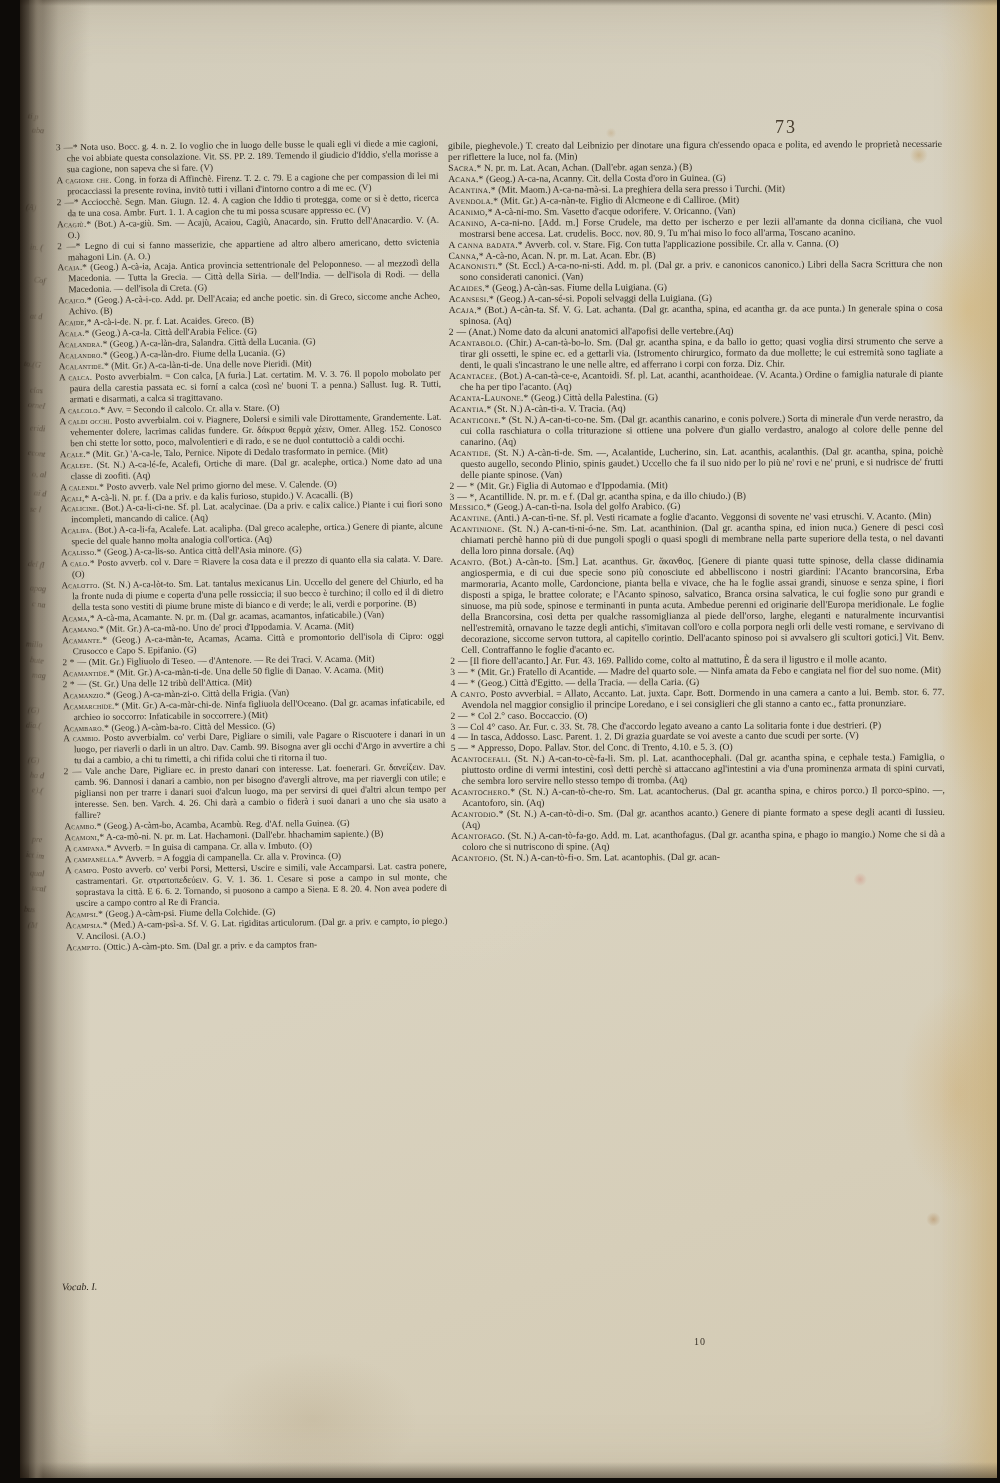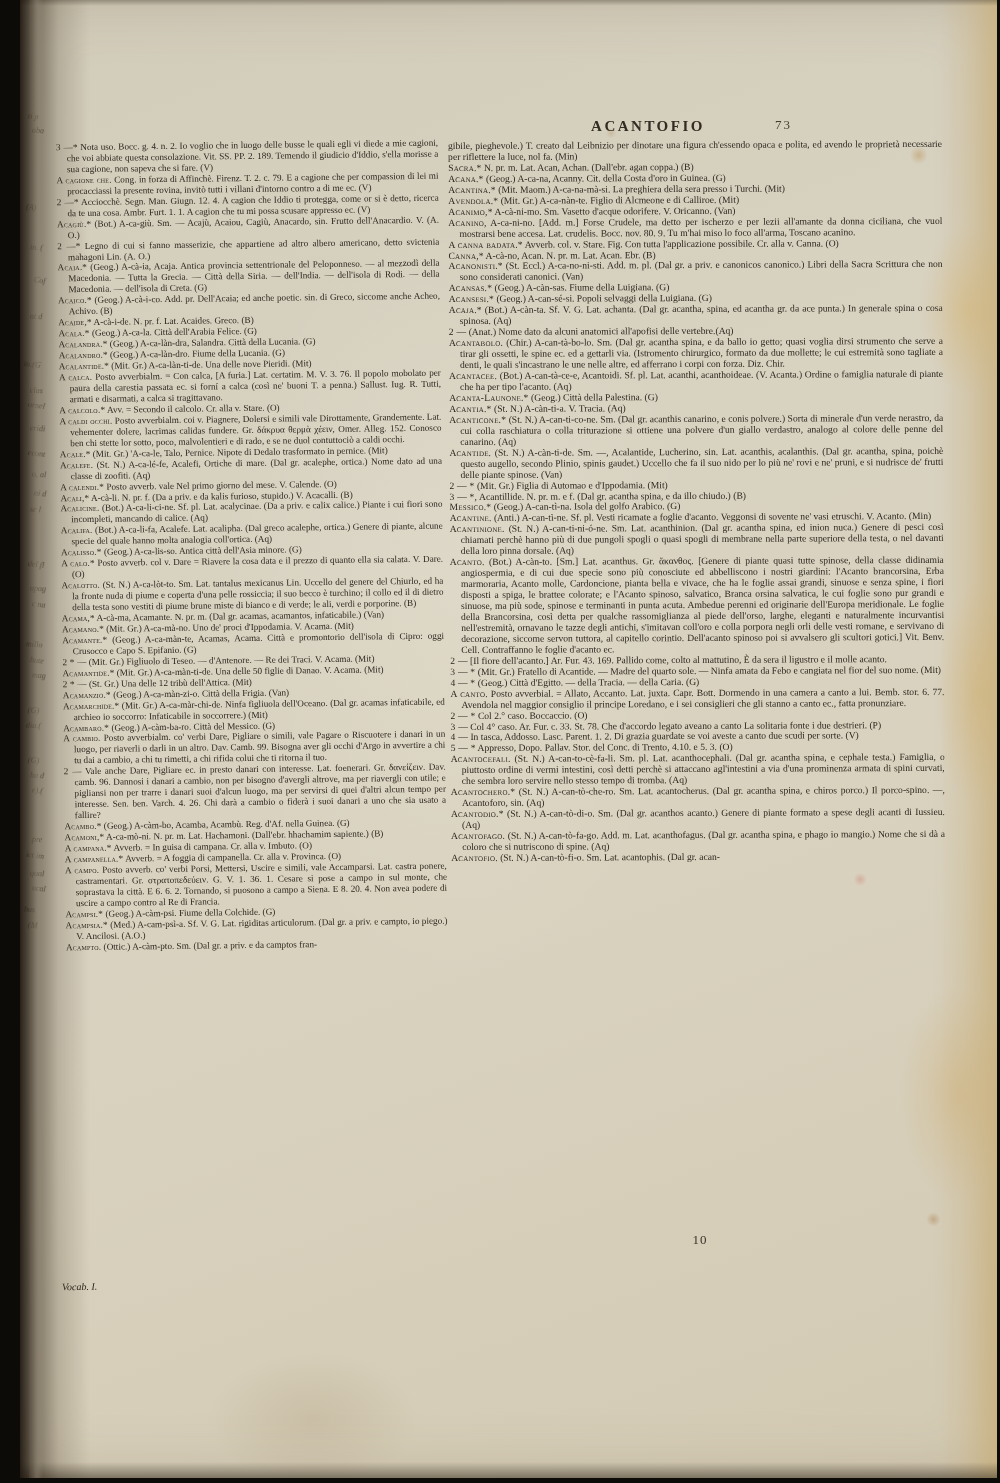--- a/index.html
+++ b/index.html
@@ -56,21 +56,21 @@
   
   .running-head{
     position:absolute;top:118px;
     font-size:15px;font-weight:600;letter-spacing:2.5px;color:#342c22;
     text-align:center;white-space:nowrap;
   }
   .rh-left{left:36px;width:382px;}
   .rh-right{left:408px;width:440px;}
   .folio{
     position:absolute;top:117px;left:755px;
-    font-size:13px;color:#453b2d;letter-spacing:2px;text-align:right;
+    font-size:18px;color:#453b2d;letter-spacing:2px;text-align:right;
   }
   
   .col{
     position:absolute;top:140px;height:1146px;overflow:hidden;
     color:#2c261e;text-align:justify;
   }
   .col-left{left:36px;width:382px;transform:rotate(-0.7deg);transform-origin:50% 0;}
   .col-right{left:428px;width:494px;transform:rotate(-0.25deg);transform-origin:50% 0;}
   .col-left p{font-size:9.2px;line-height:10.95px;}
   .col-right p{font-size:9.6px;line-height:10.95px;}
@@ -78,39 +78,38 @@
     margin:0;padding-left:1.15em;text-indent:-1.15em;
   }
   .entry.cont{padding-left:0;text-indent:0;}
   .hw{font-variant-caps:small-caps;letter-spacing:0.2px;}
   
   .catchword{
     position:absolute;left:42px;top:1281px;font-style:italic;
     font-size:10px;color:#2c261e;transform:rotate(-1deg);
   }
   .signature{
-    position:absolute;left:660px;top:1232px;width:40px;text-align:center;
-    font-size:13px;color:#3a332a;letter-spacing:1px;
+    position:absolute;left:660px;top:1336px;width:40px;text-align:center;
+    font-size:10px;color:#3a332a;letter-spacing:1px;
   }
   
   #margin-strip{position:absolute;left:0;top:0;bottom:0;width:55px;pointer-events:none;}
   .frag{
     position:absolute;font-size:8px;color:rgba(75,62,45,0.75);
     font-style:italic;filter:blur(0.4px);white-space:nowrap;
   }
   .frag:nth-child(odd){transform:rotate(7deg);}
   .frag:nth-child(even){transform:rotate(4deg);}
 </style>
 </head>
 <body>
 
 <div class="paper">
   <div class="stains"></div>
 
-  <div class="running-head rh-right">ACANTOFIO</div>
   <div class="folio">73</div>
 
   <div class="col col-left">
       <p class="entry"><span class="hw">3 —*</span><span> Nota uso. Bocc. g. 4. n. 2. Io voglio che in luogo delle busse le quali egli vi diede a mie cagioni, che voi abbiate questa consolazione. Vit. SS. PP. 2. 189. Temendo il giudicio d'Iddio, s'ella morisse a sua cagione, non sapeva che si fare. (V)</span></p>
       <p class="entry"><span class="hw">A cagione che.</span><span> Cong. in forza di Affinchè. Firenz. T. 2. c. 79. E a cagione che per compassion di lei mi procacciassi la presente rovina, invitò tutti i villani d'intorno contro a di me ec. (V)</span></p>
       <p class="entry"><span class="hw">2 —*</span><span> Acciocchè. Segn. Man. Giugn. 12. 4. A cagion che Iddio ti protegga, come or si è detto, ricerca da te una cosa. Ambr. Furt. 1. 1. A cagion che tu mi possa scusare appresso ec. (V)</span></p>
       <p class="entry"><span class="hw">Acagiù.*</span><span> (Bot.) A-ca-giù. Sm. — Acajù, Acaiou, Cagiù, Anacardo, sin. Frutto dell'Anacardio. V. (A. O.)</span></p>
       <p class="entry"><span class="hw">2 —*</span><span> Legno di cui si fanno masserizie, che appartiene ad altro albero americano, detto svictenia mahagoni Lin. (A. O.)</span></p>
       <p class="entry"><span class="hw">Acaia.*</span><span> (Geog.) A-cà-ia, Acaja. Antica provincia settentrionale del Peloponneso. — al mezzodì della Macedonia. — Tutta la Grecia. — Città della Siria. — dell'India. — dell'isola di Rodi. — della Macedonia. — dell'isola di Creta. (G)</span></p>
       <p class="entry"><span class="hw">Acaico.*</span><span> (Geog.) A-cà-i-co. Add. pr. Dell'Acaia; ed anche poetic. sin. di Greco, siccome anche Acheo, Achivo. (B)</span></p>
@@ -146,30 +145,30 @@
       <p class="entry"><span class="hw">Acamoni,*</span><span> A-ca-mò-ni. N. pr. m. Lat. Hachamoni. (Dall'ebr. hhachamim sapiente.) (B)</span></p>
       <p class="entry"><span class="hw">A campana.*</span><span> Avverb. = In guisa di campana. Cr. alla v. Imbuto. (O)</span></p>
       <p class="entry"><span class="hw">A campanella.*</span><span> Avverb. = A foggia di campanella. Cr. alla v. Provinca. (O)</span></p>
       <p class="entry"><span class="hw">A campo.</span><span> Posto avverb. co' verbi Porsi, Mettersi, Uscire e simili, vale Accamparsi. Lat. castra ponere, castramentari. Gr. στρατοπεδεύειν. G. V. 1. 36. 1. Cesare si pose a campo in sul monte, che soprastava la città. E 6. 6. 2. Tornando, si puosono a campo a Siena. E 8. 20. 4. Non avea podere di uscire a campo contro al Re di Francia.</span></p>
       <p class="entry"><span class="hw">Acampsi.*</span><span> (Geog.) A-càm-psi. Fiume della Colchide. (G)</span></p>
       <p class="entry"><span class="hw">Acampsia.*</span><span> (Med.) A-cam-psì-a. Sf. V. G. Lat. rigiditas articulorum. (Dal gr. a priv. e campto, io piego.) V. Ancilosi. (A.O.)</span></p>
       <p class="entry"><span class="hw">Acampto.</span><span> (Ottic.) A-càm-pto. Sm. (Dal gr. a priv. e da camptos fran-</span></p>
     </div>
   <div class="col col-right">
       <p class="entry cont"><span>gibile, pieghevole.) T. creato dal Leibnizio per dinotare una figura ch'essendo opaca e polita, ed avendo le proprietà necessarie per riflettere la luce, nol fa. (Min)</span></p>
-      <p class="entry"><span class="hw">Sacra.*</span><span> N. pr. m. Lat. Acan, Achan. (Dall'ebr. agan coppa.) (B)</span></p>
+      <p class="entry"><span class="hw">Sacra.*</span><span> N. pr. m. Lat. Acan, Achan. (Dall'ebr. agan senza.) (B)</span></p>
       <p class="entry"><span class="hw">Acana.*</span><span> (Geog.) A-ca-na, Acanny. Cit. della Costa d'oro in Guinea. (G)</span></p>
       <p class="entry"><span class="hw">Acantina.*</span><span> (Mit. Maom.) A-ca-na-mà-si. La preghiera della sera presso i Turchi. (Mit)</span></p>
       <p class="entry"><span class="hw">Avendola.*</span><span> (Mit. Gr.) A-ca-nàn-te. Figlio di Alcmeone e di Calliroe. (Mit)</span></p>
       <p class="entry"><span class="hw">Acanimo,*</span><span> A-cà-ni-mo. Sm. Vasetto d'acque odorifere. V. Oricanno. (Van)</span></p>
       <p class="entry"><span class="hw">Acanino,</span><span> A-ca-ni-no. [Add. m.] Forse Crudele, ma detto per ischerzo e per lezii all'amante da donna ciciliana, che vuol mostrarsi bene accesa. Lat. crudelis. Bocc. nov. 80. 9. Tu m'hai miso lo foco all'arma, Toscano acanino.</span></p>
       <p class="entry"><span class="hw">A canna badata.*</span><span> Avverb. col. v. Stare. Fig. Con tutta l'applicazione possibile. Cr. alla v. Canna. (O)</span></p>
       <p class="entry"><span class="hw">Canna,*</span><span> A-cà-no, Acan. N. pr. m. Lat. Acan. Ebr. (B)</span></p>
       <p class="entry"><span class="hw">Acanonisti.*</span><span> (St. Eccl.) A-ca-no-ni-sti. Add. m. pl. (Dal gr. a priv. e canonicos canonico.) Libri della Sacra Scrittura che non sono considerati canonici. (Van)</span></p>
-      <p class="entry"><span class="hw">Acansas.*</span><span> (Geog.) A-càn-sas. Fiume della Luigiana. (G)</span></p>
+      <p class="entry"><span class="hw">Acaides.*</span><span> (Geog.) A-càn-sas. Fiume della Luigiana. (G)</span></p>
       <p class="entry"><span class="hw">Acansesi.*</span><span> (Geog.) A-can-sé-si. Popoli selvaggi della Luigiana. (G)</span></p>
       <p class="entry"><span class="hw">Acaja.*</span><span> (Bot.) A-càn-ta. Sf. V. G. Lat. achanta. (Dal gr. acantha, spina, ed acantha gr. da ace punta.) In generale spina o cosa spinosa. (Aq)</span></p>
       <p class="entry"><span class="hw">2 —</span><span> (Anat.) Nome dato da alcuni anatomici all'apofisi delle vertebre.(Aq)</span></p>
       <p class="entry"><span class="hw">Acantabolo.</span><span> (Chir.) A-can-tà-bo-lo. Sm. (Dal gr. acantha spina, e da ballo io getto; quasi voglia dirsi strumento che serve a tirar gli ossetti, le spine ec. ed a gettarli via. (Istromento chirurgico, formato da due mollette; le cui estremità sono tagliate a denti, le quali s'incastrano le une nelle altre, ed afferrano i corpi con forza. Diz. Chir.</span></p>
       <p class="entry"><span class="hw">Acantacee.</span><span> (Bot.) A-can-tà-ce-e, Acantoidi. Sf. pl. Lat. acanthi, acanthoideae. (V. Acanta.) Ordine o famiglia naturale di piante che ha per tipo l'acanto. (Aq)</span></p>
       <p class="entry"><span class="hw">Acanta-Launone.*</span><span> (Geog.) Città della Palestina. (G)</span></p>
       <p class="entry"><span class="hw">Acantia.*</span><span> (St. N.) A-càn-ti-a. V. Tracia. (Aq)</span></p>
       <p class="entry"><span class="hw">Acanticone.*</span><span> (St. N.) A-can-ti-co-ne. Sm. (Dal gr. acanthis canarino, e conis polvere.) Sorta di minerale d'un verde nerastro, da cui colla raschiatura o colla triturazione si ottiene una polvere d'un giallo verdastro, analogo al colore delle penne del canarino. (Aq)</span></p>
       <p class="entry"><span class="hw">Acantide.</span><span> (St. N.) A-càn-ti-de. Sm. —, Acalantide, Lucherino, sin. Lat. acanthis, acalanthis. (Dal gr. acantha, spina, poichè questo augello, secondo Plinio, spinis gaudet.) Uccello che fa il suo nido per lo più ne' rovi e ne' pruni, e si nudrisce de' frutti delle piante spinose. (Van)</span></p>
       <p class="entry"><span class="hw">2 — *</span><span> (Mit. Gr.) Figlia di Automao e d'Ippodamia. (Mit)</span></p>

